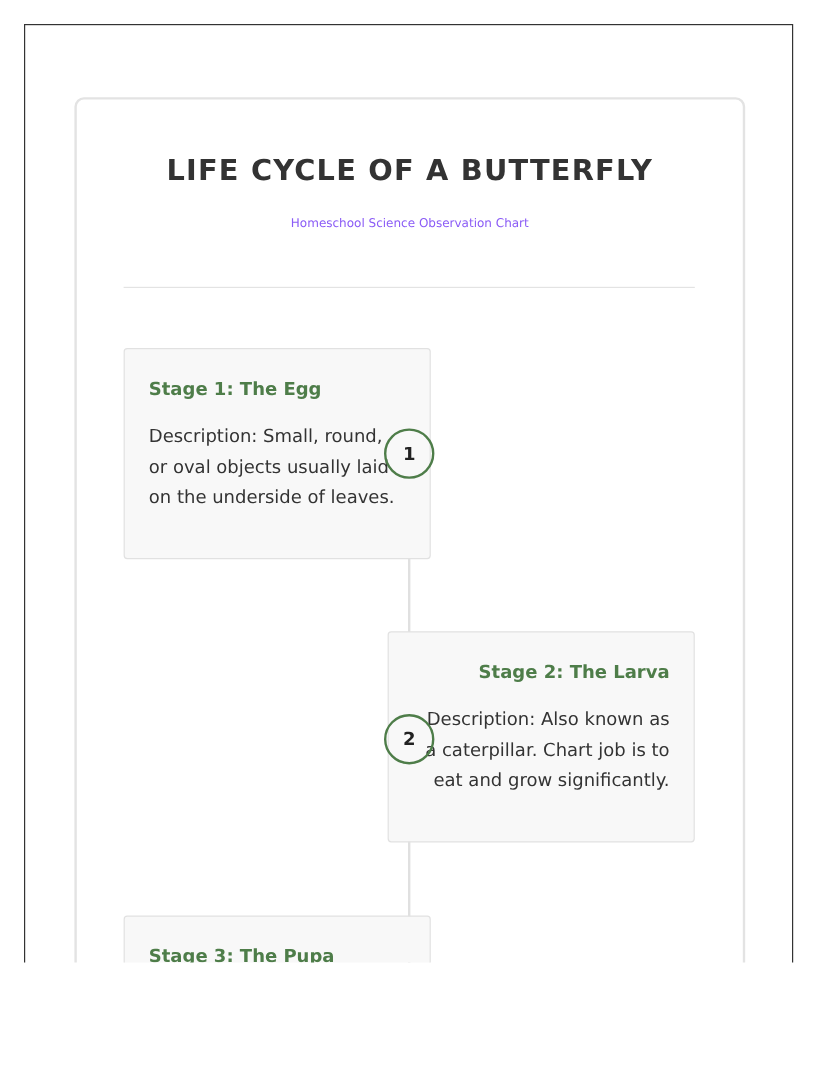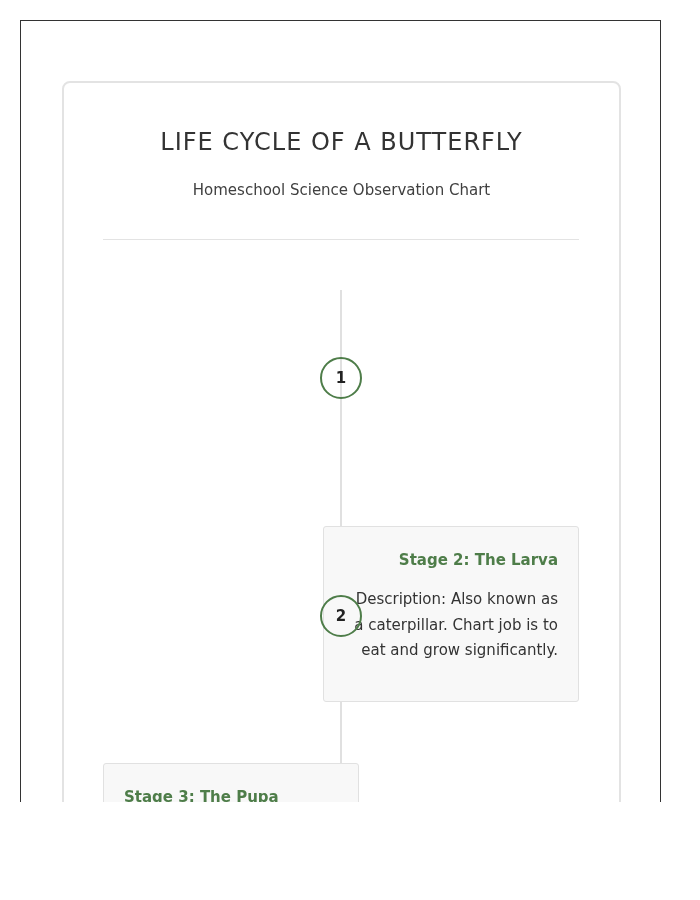--- a/index.html
+++ b/index.html
@@ -1,41 +1,45 @@
 <!DOCTYPE html>
 <html><head>
 <meta charset="utf-8">
 <style>
   html, body { margin:0; padding:0; background:#ffffff; }
   body { width:700px; height:900px; position:relative; overflow:hidden; font-family:"DejaVu Sans", sans-serif; }
   .viewport { position:absolute; left:0; top:0; width:700px; height:802px; overflow:hidden; background:#fff; }
   .frame { position:absolute; left:20px; top:20px; width:641px; height:900px; border:1px solid #333; box-sizing:border-box; background:#fff; }
   .sheet { position:absolute; left:62px; top:81px; width:559px; height:900px; border:2px solid #e3e3e3; border-radius:8px; box-sizing:border-box; background:#fff; }
-  .title { position:absolute; left:62px; width:559px; top:128px; text-align:center; font-size:24px; letter-spacing:1px; color:#333; font-weight:400; font-family:"DejaVu Sans", sans-serif; }
-  .subtitle { position:absolute; left:62px; width:559px; top:181px; text-align:center; font-size:15px; color:#404040; }
+  .title { position:absolute; left:62px; width:559px; top:128px; text-align:center; font-size:24px; letter-spacing:1px; color:#333; font-weight:700; font-family:"DejaVu Sans", sans-serif; }
+  .subtitle { position:absolute; left:62px; width:559px; top:181px; text-align:center; font-size:10px; color:#8b5cf6; }
   .divider { position:absolute; left:103px; width:476px; top:239px; height:1px; background:#e3e3e3; }
   .timeline-line { position:absolute; left:340px; width:2px; top:290px; height:560px; background:#e0e0e0; }
   .card { position:absolute; width:256px; height:176px; background:#f8f8f8; border:1px solid #e1e1e1; border-radius:3px; box-sizing:border-box; padding:24px 20px; }
   .card h3 { margin:0 0 18px 0; font-size:15px; font-weight:bold; color:#4e7d49; }
   .card p { margin:0; font-size:15px; line-height:25.5px; color:#333; }
   .badge { position:absolute; width:42px; height:42px; border:2px solid #4e7d49; border-radius:50%; box-sizing:border-box; display:flex; align-items:center; justify-content:center; font-weight:bold; font-size:15px; color:#222; background:transparent; }
 </style>
 </head>
 <body>
 
 <div class="viewport">
   <div class="frame"></div>
   <div class="sheet"></div>
 
   <div class="title">LIFE CYCLE OF A BUTTERFLY</div>
   <div class="subtitle">Homeschool Science Observation Chart</div>
   <div class="divider"></div>
 
   <div class="timeline-line"></div>
 
+  <div class="card" style="left:103px; top:290px;">
+    <h3>Stage 1: The Egg</h3>
+    <p>Description: Small, round, or oval objects usually laid on the underside of leaves.</p>
+  </div>
   <div class="badge" style="left:320px; top:357px;">1</div>
 
   <div class="card" style="left:323px; top:526px;text-align:right;">
     <h3>Stage 2: The Larva</h3>
     <p>Description: Also known as a caterpillar. Chart job is to eat and grow significantly.</p>
   </div>
   <div class="badge" style="left:320px; top:595px;">2</div>
 
   <div class="card" style="left:103px; top:763px;">
     <h3>Stage 3: The Pupa</h3>

